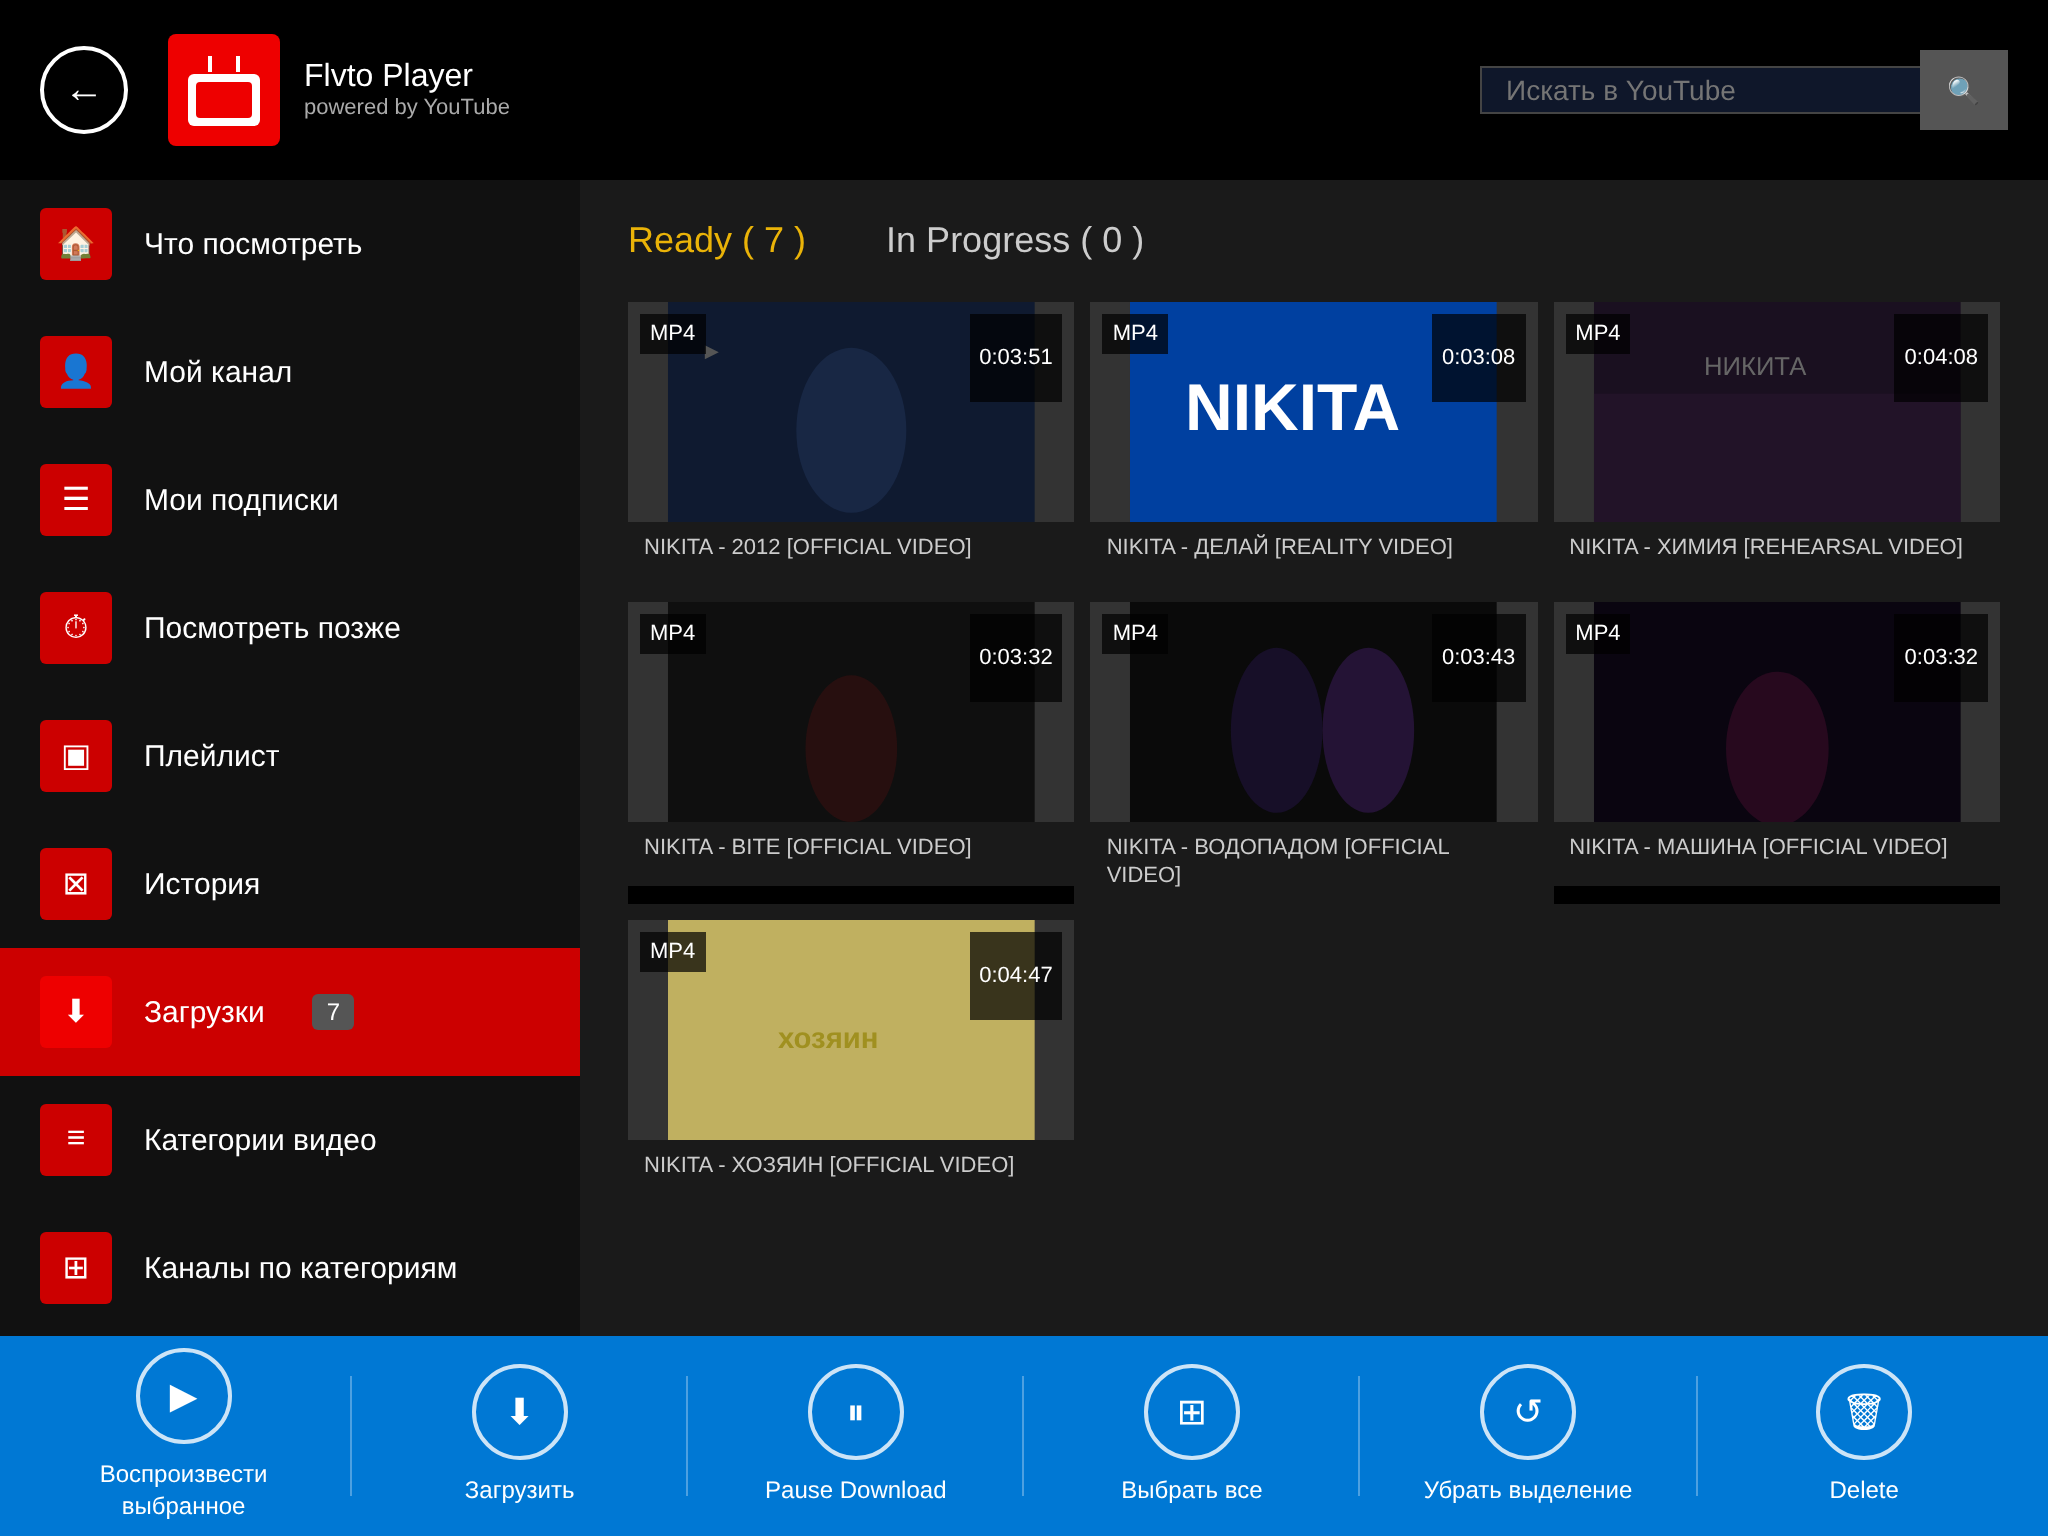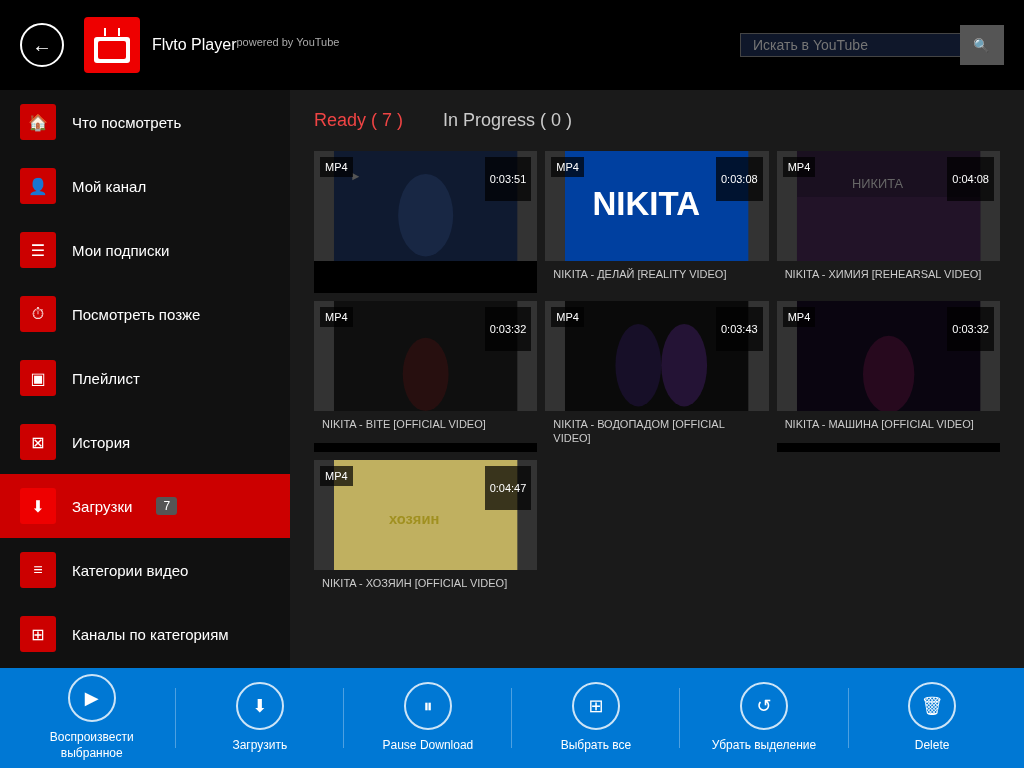--- a/index.html
+++ b/index.html
@@ -21,21 +21,21 @@
       width: 56px; height: 56px; background: #e00; border-radius: 4px;
       display: flex; align-items: center; justify-content: center;
       flex-direction: column; gap: 2px;
     }
     .logo-icon .antenna { width: 2px; height: 8px; background: #fff; margin: 0 3px; }
     .logo-icon .tv-body {
       width: 36px; height: 26px; background: #fff; border-radius: 3px;
       display: flex; align-items: center; justify-content: center;
     }
     .logo-icon .tv-screen { width: 28px; height: 18px; background: #e00; border-radius: 2px; }
-    .logo-text { display: flex; flex-direction: row; justify-content: space-between; }
+    .logo-text { display: flex; flex-direction: column; justify-content: space-between; }
     .search-area { display: flex; align-items: center; gap: 0; }
     .search-input {
       width: 220px; height: 24px; background: #0f172a; border: 1px solid #444;
       border-right: none; color: #aaa; padding: 0 12px; font-size: 14px; outline: none;
     }
     .search-btn {
       width: 44px; height: 40px; background: #555; border: none;
       display: flex; align-items: center; justify-content: center; cursor: pointer; color: #fff;
     }
 
@@ -57,21 +57,21 @@
     .sidebar-label { font-size: 15px; color: #fff; font-weight: 300; }
     .badge {
       background: #555; color: #fff; font-size: 12px; padding: 2px 7px;
       border-radius: 3px; margin-left: 8px;
     }
 
     
     .content { flex: 1; background: #1a1a1a; padding: 20px 24px; overflow: hidden; }
     .tabs { display: flex; gap: 40px; margin-bottom: 20px; }
     .tab { font-size: 18px; font-weight: 300; color: #ccc; cursor: pointer; }
-    .tab.active { color: #ef4444; }
+    .tab.active { color: #eab308; }
 
     
     .video-grid { display: grid; grid-template-columns: repeat(3, 1fr); gap: 8px; }
     .video-card { background: #000; cursor: pointer; position: relative; }
     .video-thumb {
       width: 100%; height: 110px; background: #333; position: relative;
       display: flex; align-items: center; justify-content: center; overflow: hidden;
     }
     .video-format {
       position: absolute; top: 6px; left: 6px;
@@ -198,20 +198,21 @@
         <div class="video-card">
     <div class="video-thumb">
       <svg viewBox="0 0 200 120" width="100%" height="100%">
               <rect width="200" height="120" fill="#0f1a30"></rect>
               <ellipse cx="100" cy="70" rx="30" ry="45" fill="#1a2a4a" opacity="0.8"></ellipse>
               <text x="20" y="30" fill="#555" font-size="10">▶</text>
             </svg>
       <div class="video-format">MP4</div>
       <div class="video-duration">0:03:51</div>
     </div>
+    <div class="video-title">NIKITA - 2012 [OFFICIAL VIDEO]</div>
   </div>
         <div class="video-card">
     <div class="video-thumb">
       <svg viewBox="0 0 200 120" width="100%" height="100%">
               <rect width="200" height="120" fill="#0040a0"></rect>
               <text x="30" y="70" fill="white" font-size="36" font-weight="bold" font-family="Arial">NIKITA</text>
             </svg>
       <div class="video-format">MP4</div>
       <div class="video-duration">0:03:08</div>
     </div>

